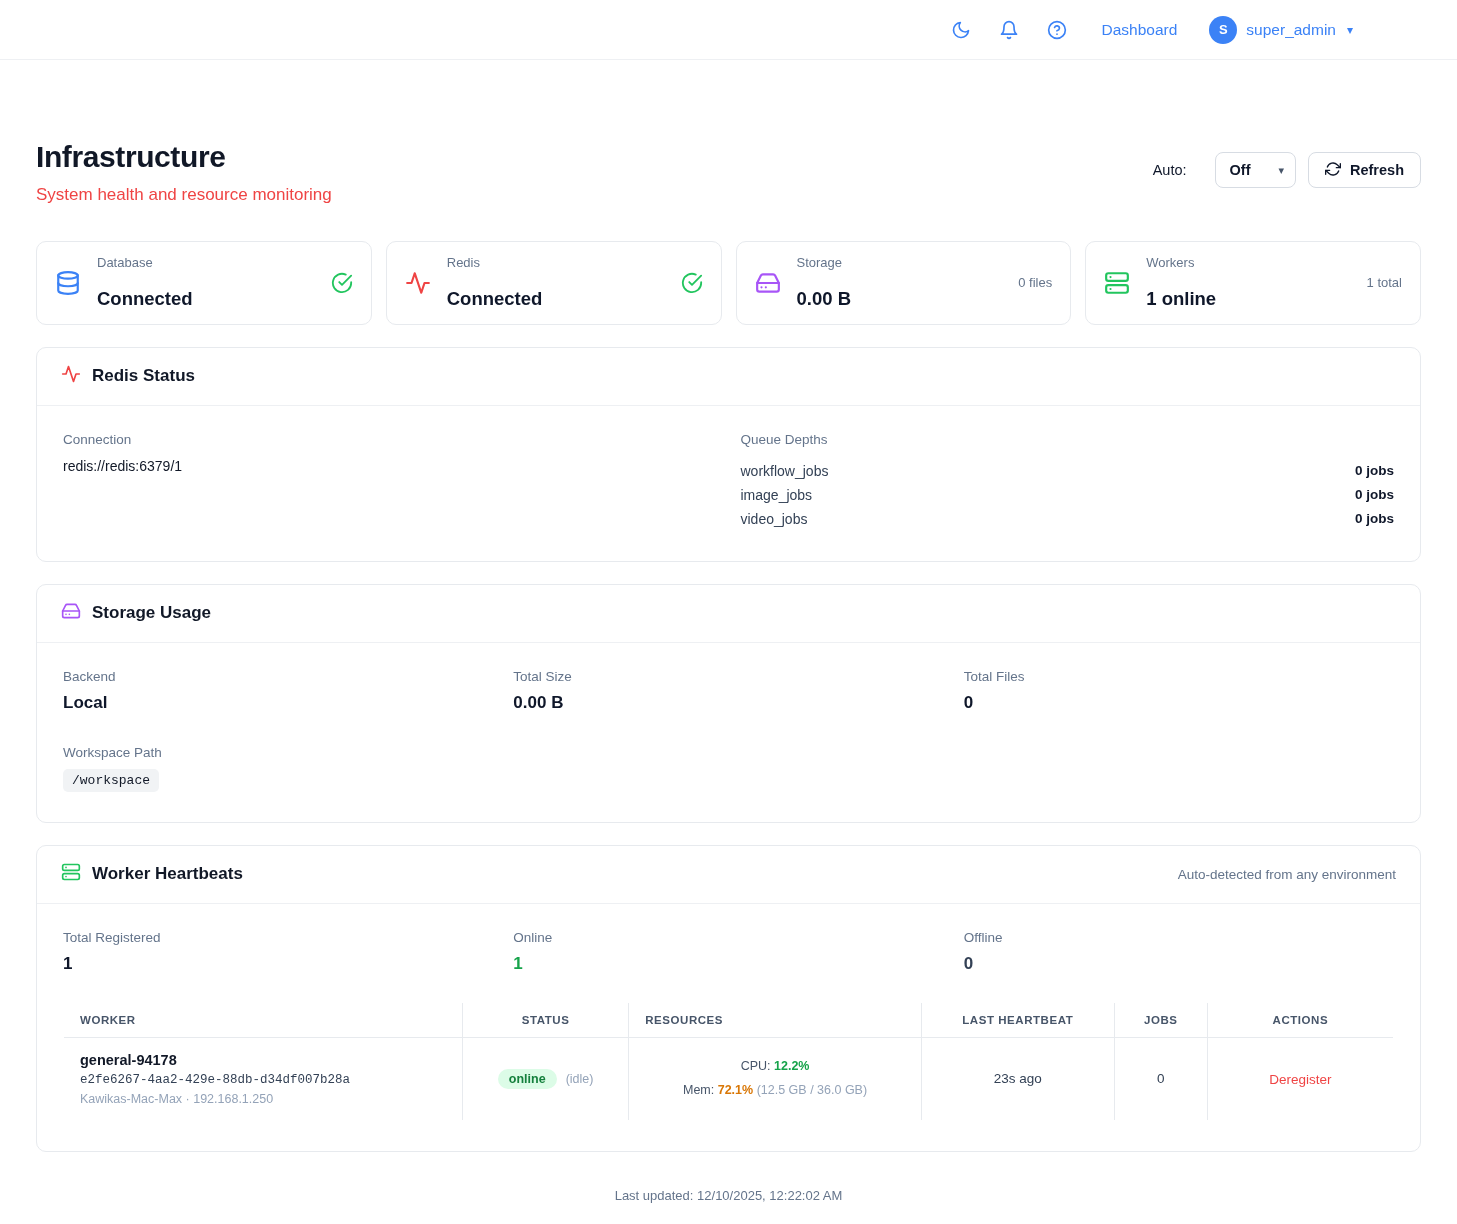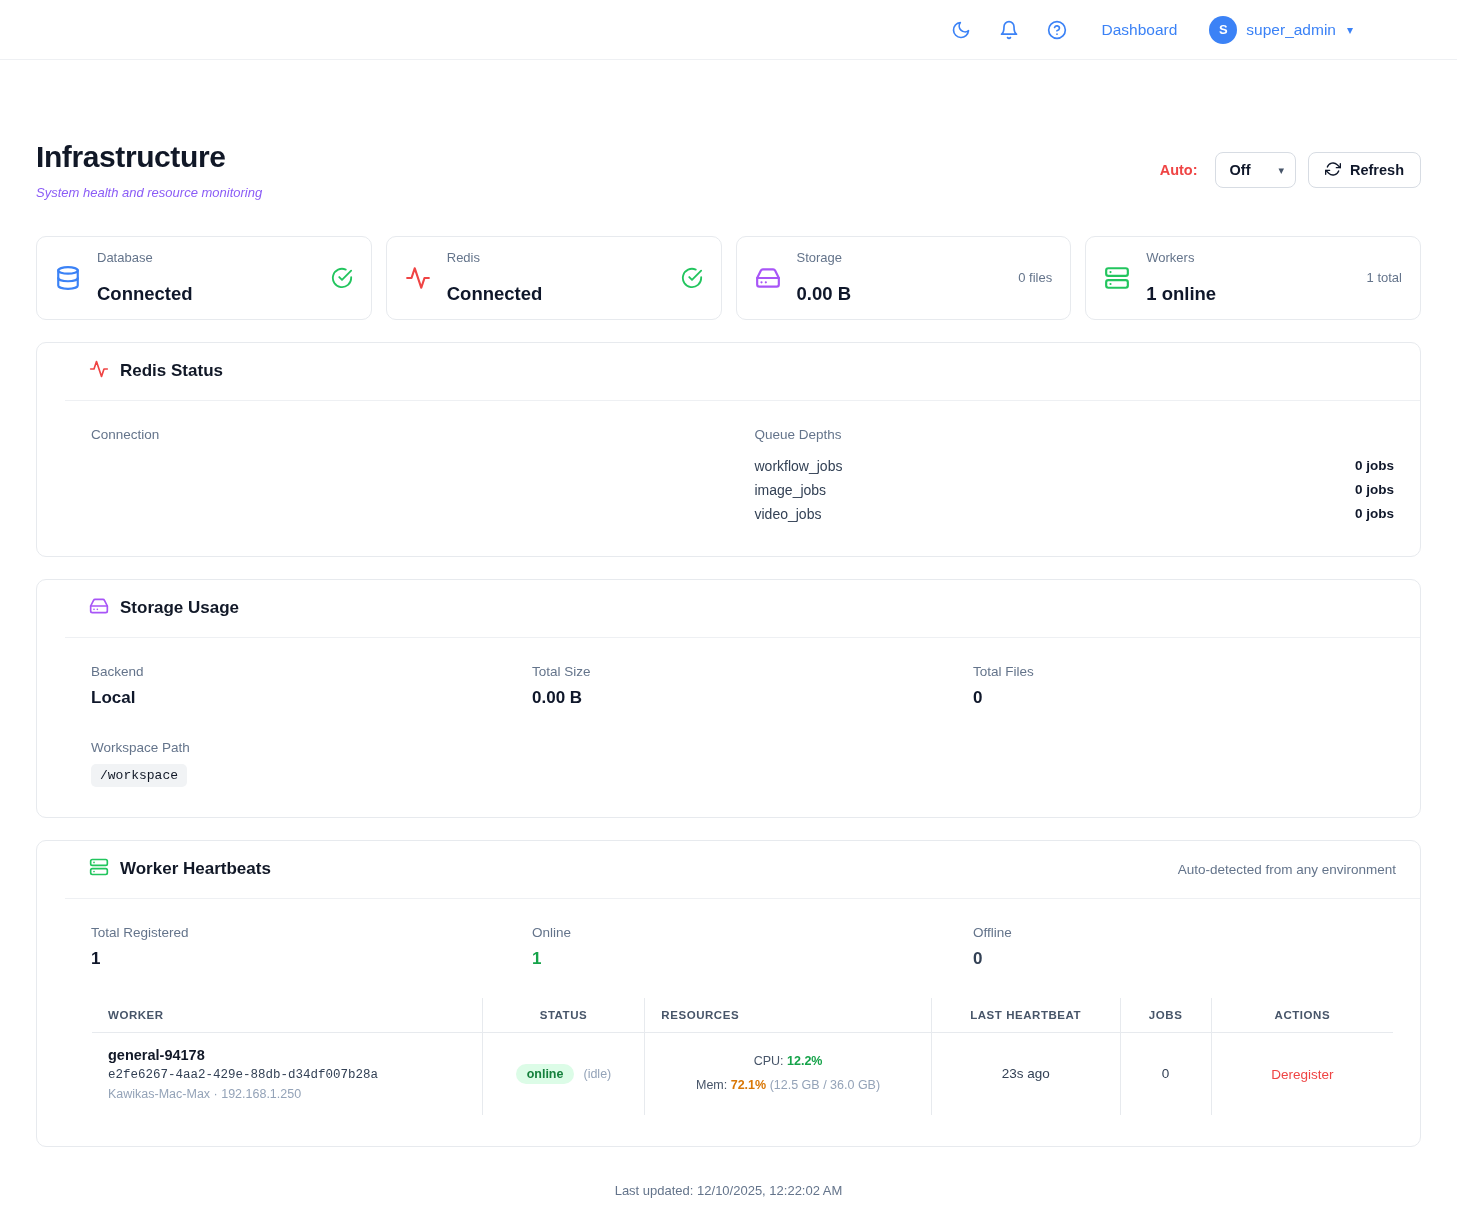--- a/index.html
+++ b/index.html
@@ -55,26 +55,26 @@
 
   .page-head {
     display: flex; align-items: flex-start; justify-content: space-between;
     padding-top: 80px;
   }
   .page-title {
     font-size: 30px; font-weight: 700; letter-spacing: -0.4px;
     color: #111827; line-height: 1.15;
   }
   .page-sub {
-    font-size: 13px; color: #8b5cf6; margin-top: 10px; font-style: italic;
+    font-size: 17px; color: #ef4444; margin-top: 10px;
   }
   .head-actions {
     display: flex; align-items: center; gap: 12px; margin-top: 12px;
   }
-  .auto-label { font-size: 14.5px; color: #ef4444; margin-right: 5px; font-weight: bold; }
+  .auto-label { font-size: 14.5px; color: #0f172a; margin-right: 16px; }
   .select-box {
     border: 1px solid #d7dce3; border-radius: 8px;
     background: #fff; height: 36px;
     display: flex; align-items: center; gap: 28px;
     padding: 0 11px 0 14px; cursor: pointer;
   }
   .select-box .val { font-size: 14.5px; font-weight: 700; color: #0f172a; }
   .select-box .chev { color: #475569; font-size: 11px; }
   .refresh-btn {
     border: 1px solid #d7dce3; border-radius: 8px; background: #fff;
@@ -97,21 +97,21 @@
   .sc-icon { width: 26px; height: 26px; flex: 0 0 26px; }
   .sc-text { flex: 1 1 auto; }
   .sc-label { font-size: 13px; color: #64748b; line-height: 1.2; }
   .sc-value { font-size: 18.5px; font-weight: 700; color: #0f172a; margin-top: 18px; }
   .sc-right { font-size: 13px; color: #64748b; white-space: nowrap; }
   .sc-check { width: 22px; height: 22px; }
 
   
   .panel {
     border: 1px solid #e7eaee; border-radius: 10px; background: #fff;
-    margin-top: 22px; overflow: hidden; padding-left: 28px;
+    margin-top: 22px; overflow: hidden;
   }
   .panel-head {
     height: 58px; padding: 0 24px;
     display: flex; align-items: center; justify-content: space-between;
     border-bottom: 1px solid #eef0f3;
   }
   .panel-title {
     display: flex; align-items: center; gap: 11px;
     font-size: 17px; font-weight: 700; color: #111827;
   }
@@ -342,20 +342,21 @@
               <polyline points="22 12 18 12 15 21 9 3 6 12 2 12"></polyline>
             </svg>
         </span>
         <span>Redis Status</span>
       </div>
     </div>
     <div class="panel-body">
       <div class="two-col">
         <div>
           <div class="field-label">Connection</div>
+          <div class="field-value">redis://redis:6379/1</div>
         </div>
         <div>
           <div class="field-label">Queue Depths</div>
           <div class="queue-list">
             <div class="queue-row">
               <span class="queue-name">workflow_jobs</span>
               <span class="queue-count">0 jobs</span>
             </div>
             <div class="queue-row">
               <span class="queue-name">image_jobs</span>

